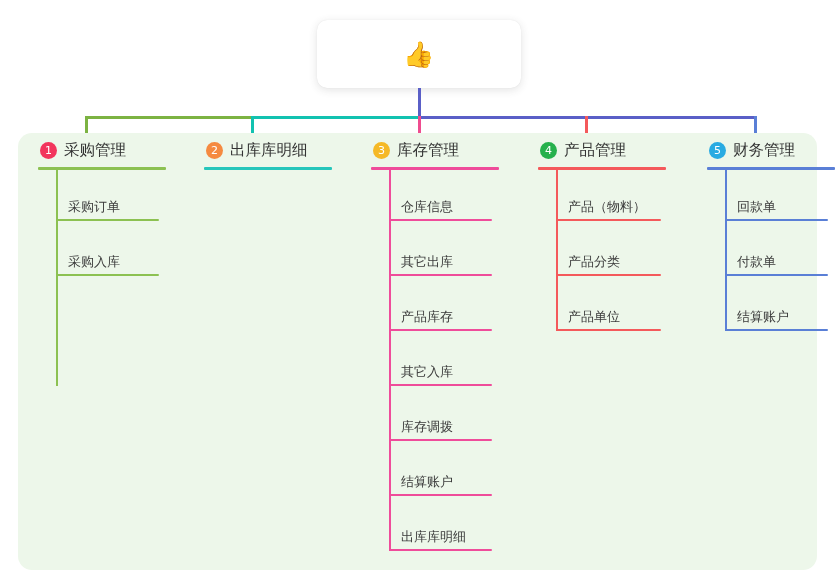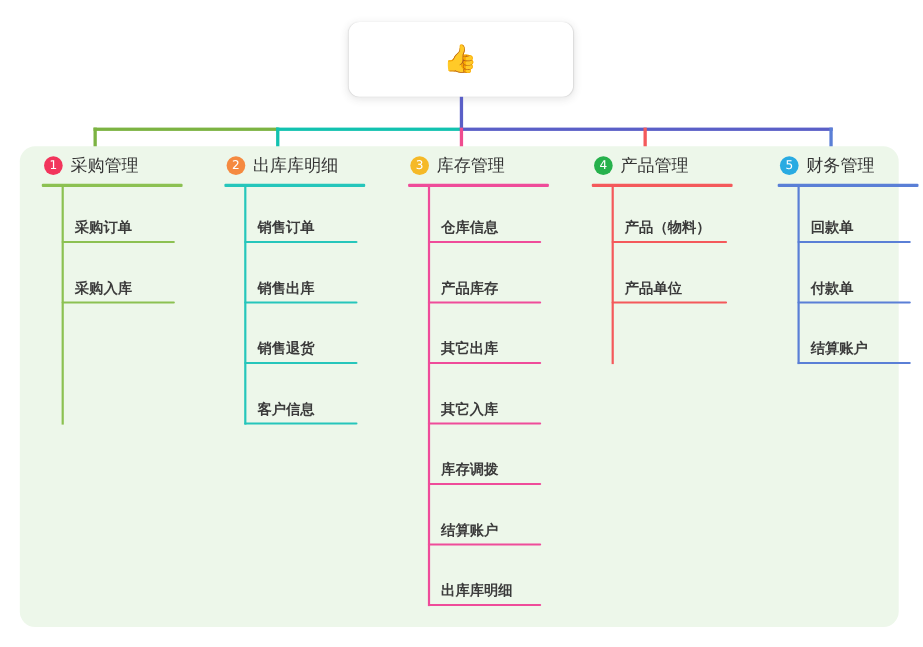--- a/index.html
+++ b/index.html
@@ -131,21 +131,20 @@
   }
   .spine {
     position: absolute;
     left: 18px;
     top: 0;
     width: 2px;
   }
   .item {
     position: relative;
     height: 55px;
-    font-weight: bold;
   }
   .item-label {
     position: absolute;
     left: 30px;
     bottom: 9px;
     font-size: 13px;
     color: #3b3b3b;
     white-space: nowrap;
   }
   .item-rule {
@@ -195,59 +194,40 @@
         </div>
       </div>
   </div>
 
   <div class="column col-1">
     <div class="col-header">
       <span class="badge" style="background: rgb(245, 138, 64);">2</span>
       <span class="col-title">出库库明细</span>
     </div>
     <div class="header-rule" style="background: rgb(38, 198, 187);"></div>
-    <div class="items">
-      <div class="spine" style="background: rgb(38, 198, 187); height: 216px;"></div>
-    <div class="item">
-          <span class="item-label">销售订单</span>
-          <div class="item-rule" style="background: rgb(38, 198, 187);"></div>
-        </div>
-        <div class="item">
-          <span class="item-label">销售出库</span>
-          <div class="item-rule" style="background: rgb(38, 198, 187);"></div>
-        </div>
-        <div class="item">
-          <span class="item-label">销售退货</span>
-          <div class="item-rule" style="background: rgb(38, 198, 187);"></div>
-        </div>
-        <div class="item">
-          <span class="item-label">客户信息</span>
-          <div class="item-rule" style="background: rgb(38, 198, 187);"></div>
-        </div>
-      </div>
   </div>
 
   <div class="column col-2">
     <div class="col-header">
       <span class="badge" style="background: rgb(245, 185, 39);">3</span>
       <span class="col-title">库存管理</span>
     </div>
     <div class="header-rule" style="background: rgb(239, 76, 154);"></div>
     <div class="items">
       <div class="spine" style="background: rgb(239, 76, 154); height: 381px;"></div>
     <div class="item">
           <span class="item-label">仓库信息</span>
           <div class="item-rule" style="background: rgb(239, 76, 154);"></div>
         </div>
         <div class="item">
+          <span class="item-label">其它出库</span>
+          <div class="item-rule" style="background: rgb(239, 76, 154);"></div>
+        </div>
+        <div class="item">
           <span class="item-label">产品库存</span>
-          <div class="item-rule" style="background: rgb(239, 76, 154);"></div>
-        </div>
-        <div class="item">
-          <span class="item-label">其它出库</span>
           <div class="item-rule" style="background: rgb(239, 76, 154);"></div>
         </div>
         <div class="item">
           <span class="item-label">其它入库</span>
           <div class="item-rule" style="background: rgb(239, 76, 154);"></div>
         </div>
         <div class="item">
           <span class="item-label">库存调拨</span>
           <div class="item-rule" style="background: rgb(239, 76, 154);"></div>
         </div>
@@ -268,20 +248,24 @@
       <span class="col-title">产品管理</span>
     </div>
     <div class="header-rule" style="background: rgb(244, 89, 91);"></div>
     <div class="items">
       <div class="spine" style="background: rgb(244, 89, 91); height: 161px;"></div>
     <div class="item">
           <span class="item-label">产品（物料）</span>
           <div class="item-rule" style="background: rgb(244, 89, 91);"></div>
         </div>
         <div class="item">
+          <span class="item-label">产品分类</span>
+          <div class="item-rule" style="background: rgb(244, 89, 91);"></div>
+        </div>
+        <div class="item">
           <span class="item-label">产品单位</span>
           <div class="item-rule" style="background: rgb(244, 89, 91);"></div>
         </div>
       </div>
   </div>
 
   <div class="column col-4">
     <div class="col-header">
       <span class="badge" style="background: rgb(41, 171, 226);">5</span>
       <span class="col-title">财务管理</span>

